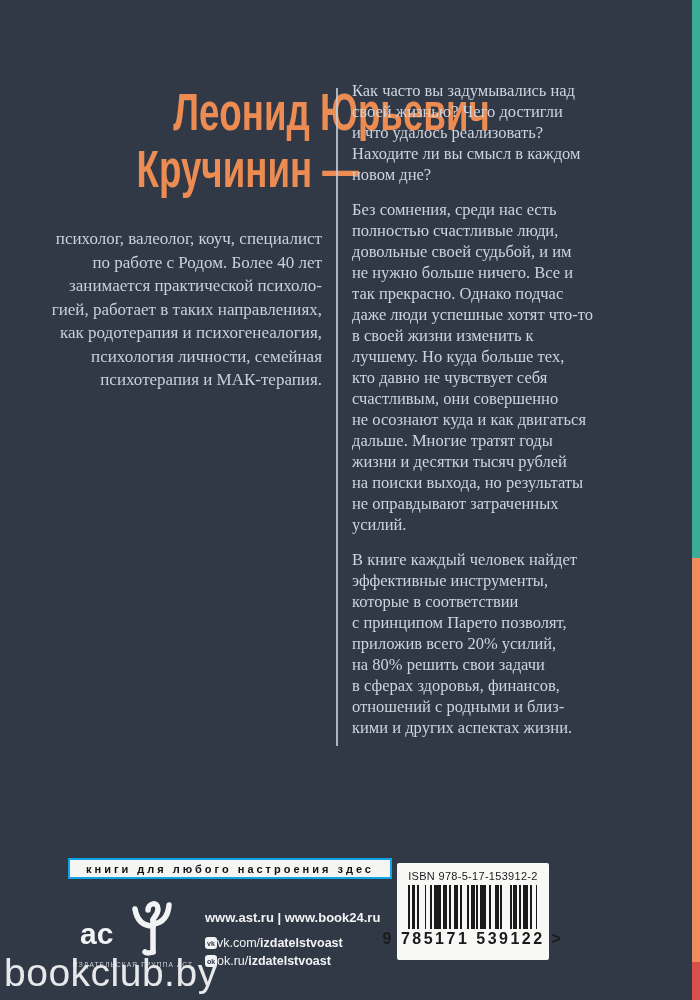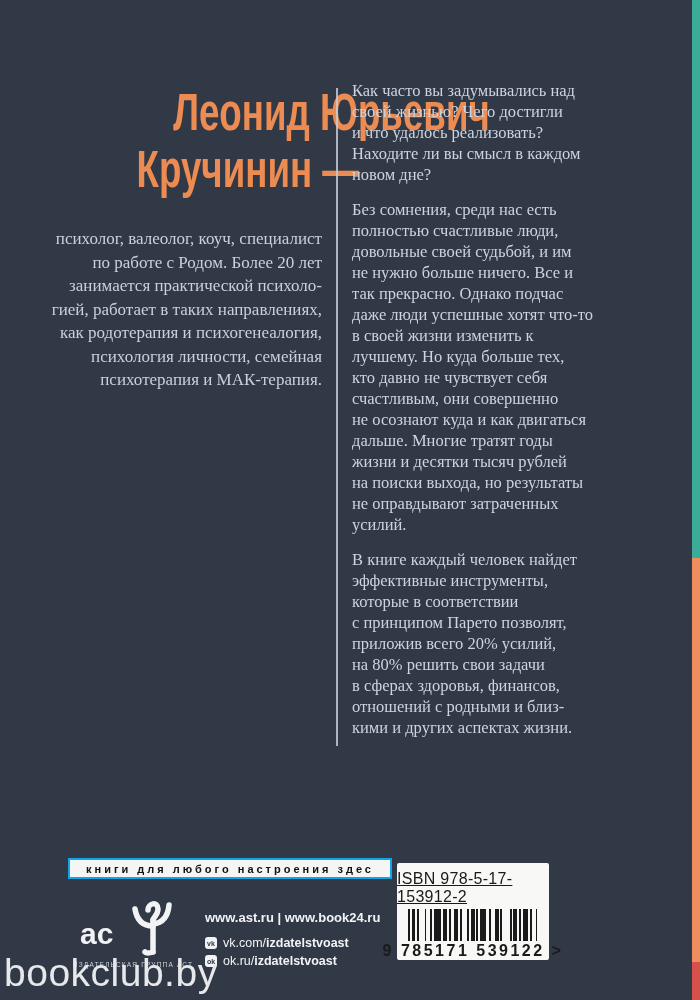--- a/index.html
+++ b/index.html
@@ -65,34 +65,34 @@
     margin-top:1px;
     font-family:"Liberation Sans", sans-serif;
     font-size:6.5px;letter-spacing:1.2px;color:#cfd4db;
     text-transform:uppercase;white-space:nowrap;
   }
   .links{
     position:absolute;left:205px;top:910px;
     font-family:"Liberation Sans", sans-serif;color:#f2f3f5;
   }
   .links .sites{font-weight:bold;font-size:13px;margin-bottom:11px;}
-  .links .social-row{display:flex;align-items:center;gap:6px;font-size:12.5px;margin-bottom:4px;}
+  .links .social-row{display:flex;align-items:center;font-size:12.5px;margin-bottom:4px;}
   .links .handle{font-weight:bold;}
   .soc-icon{
     width:12px;height:12px;border-radius:3px;background:#f2f3f5;
     color:#313947;font-size:7px;font-weight:bold;
     display:flex;align-items:center;justify-content:center;flex:0 0 auto;
   }
   .isbn-box{
     position:absolute;left:397px;top:863px;width:152px;height:97px;
     background:#f8f8f6;border-radius:2px;
     display:flex;flex-direction:column;align-items:center;
     font-family:"Liberation Sans", sans-serif;color:#1a1a1a;
   }
-  .isbn-text{font-size:16px;margin-top:7px;letter-spacing:.3px;text-decoration:underline;}
+  .isbn-text{font-size:11px;margin-top:7px;letter-spacing:.3px;}
   .barcode{width:130px;height:44px;margin-top:3px;display:flex;align-items:stretch;}
   .barcode .b{background:#1a1a1a;}
   .barcode .s{background:transparent;}
   .barcode-digits{font-size:16px;letter-spacing:2.5px;margin-top:1px;font-weight:bold;white-space:nowrap;}
 
   .watermark{
     position:absolute;left:4px;top:951px;
     font-family:"Liberation Sans", sans-serif;
     font-size:39px;color:#e7e8ea;letter-spacing:.5px;
   }
@@ -105,21 +105,21 @@
   <div class="edge teal"></div>
   <div class="edge orange"></div>
   <div class="edge red"></div>
 
   <div class="title-block">
     <span class="title-line">Леонид Юрьевич</span><br>
     <span class="title-line">Кручинин —</span>
   </div>
 
   <div class="bio">психолог, валеолог, коуч, специалист
-по работе с Родом. Более 20 лет
+по работе с Родом. Более 40 лет
 занимается практической психоло-
 гией, работает в таких направлениях,
 как родотерапия и психогенеалогия,
 психология личности, семейная
 психотерапия и МАК-терапия.</div>
 
   <div class="divider"></div>
 
   <div class="right-col">
     <p>Как часто вы задумывались над

